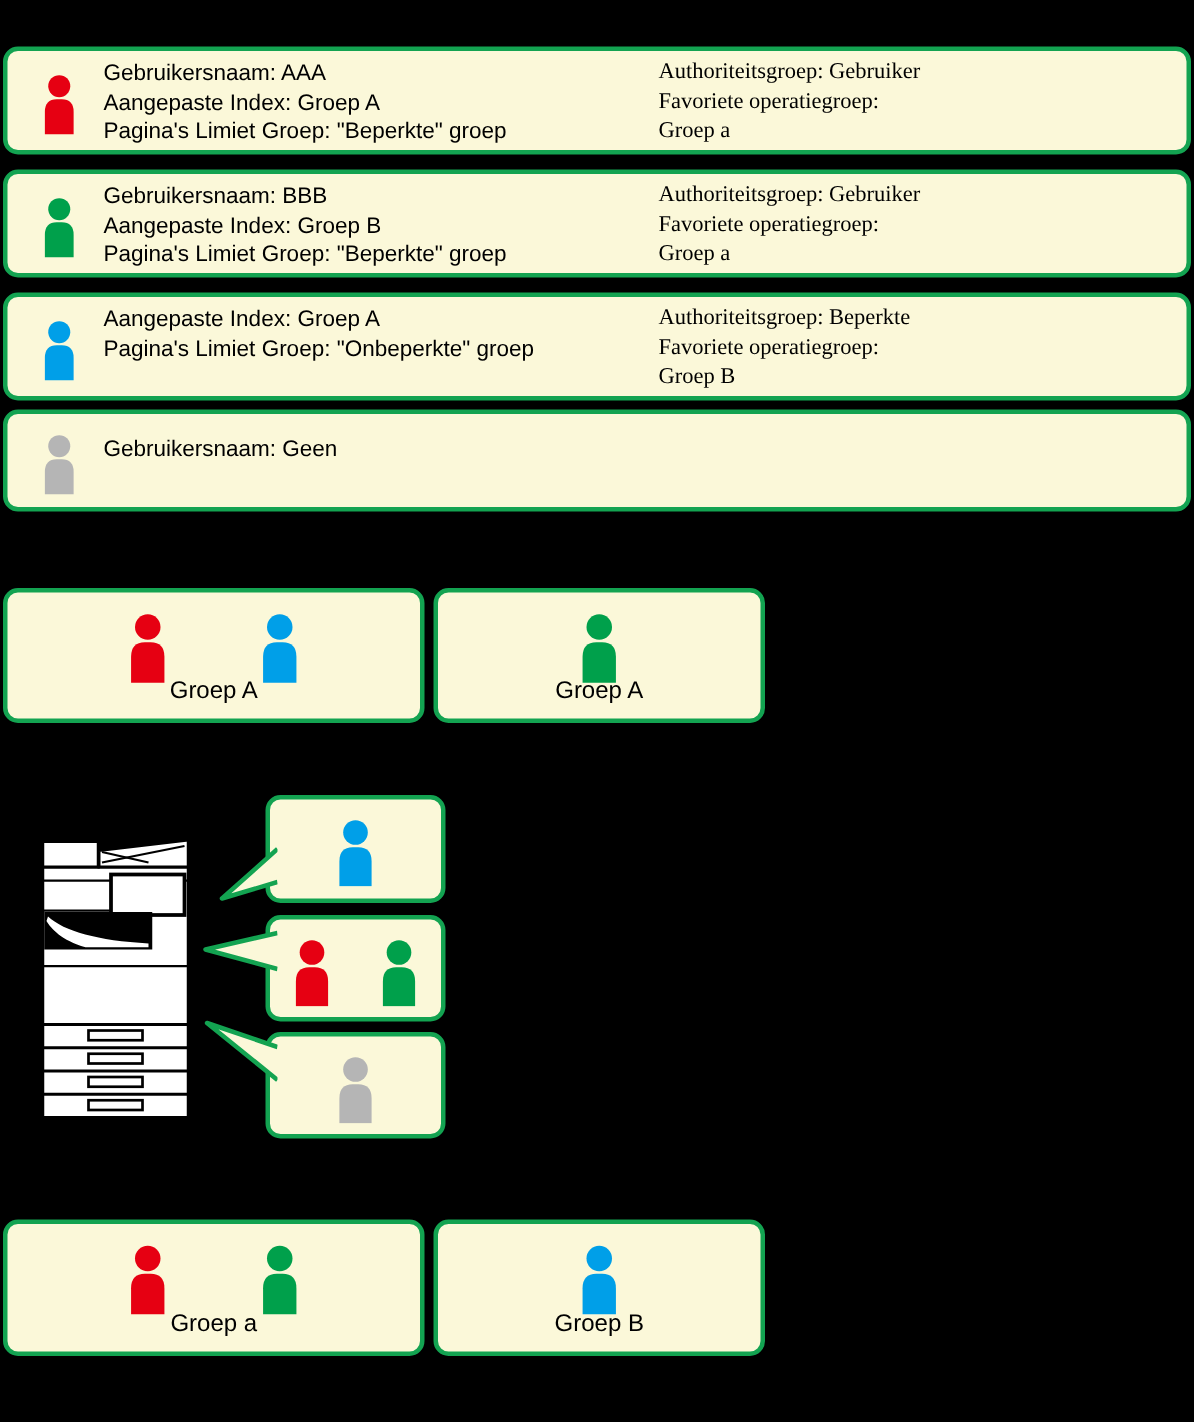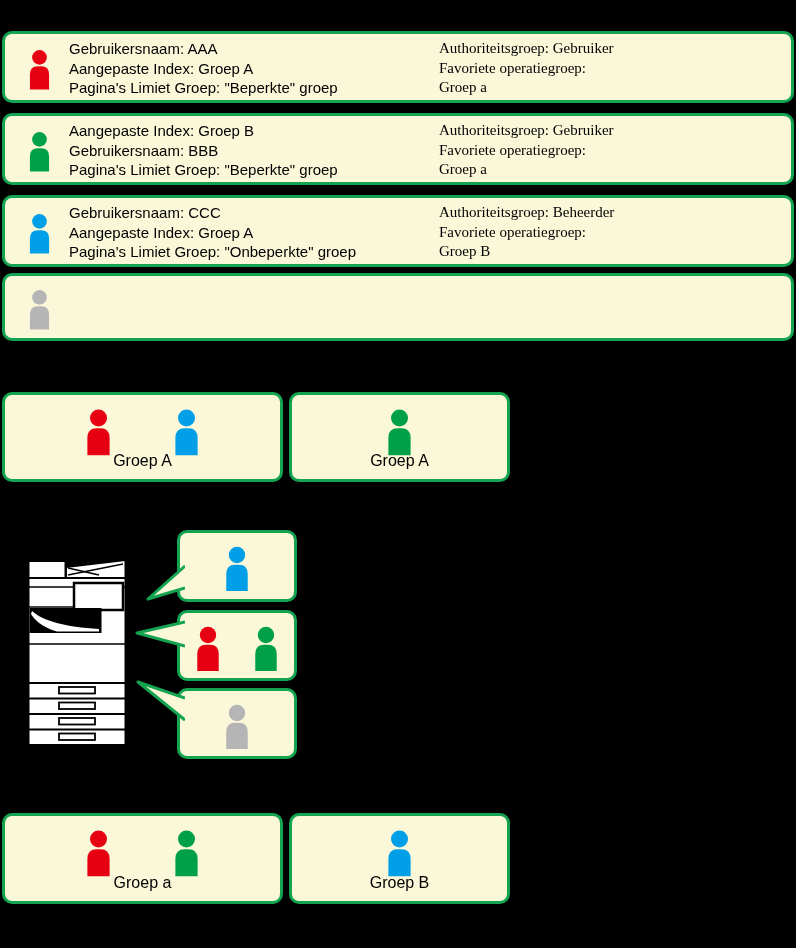--- a/index.html
+++ b/index.html
@@ -75,58 +75,58 @@
   </div>
 
   <div class="card user-card" style="top:113px">
     <span class="person" data-color="green">
       <svg viewBox="0 0 30 48" aria-hidden="true">
           <circle cx="15" cy="9.5" r="8.8"></circle>
           <path d="M3.5,48 V30 Q3.5,20 13,20 h4 Q26.5,20 26.5,30 V48 Z"></path>
         </svg>
     </span>
     <div class="col left">
+      <div>Gebruikersnaam: BBB</div>
       <div>Aangepaste Index: Groep B</div>
-      <div>Gebruikersnaam: BBB</div>
       <div>Pagina's Limiet Groep: "Beperkte" groep</div>
     </div>
     <div class="col right">
       <div>Authoriteitsgroep: Gebruiker</div>
       <div>Favoriete operatiegroep:</div>
       <div>Groep a</div>
     </div>
   </div>
 
   <div class="card user-card" style="top:195px">
     <span class="person" data-color="blue">
       <svg viewBox="0 0 30 48" aria-hidden="true">
           <circle cx="15" cy="9.5" r="8.8"></circle>
           <path d="M3.5,48 V30 Q3.5,20 13,20 h4 Q26.5,20 26.5,30 V48 Z"></path>
         </svg>
     </span>
     <div class="col left">
-      <div>Gebruikersnaam: CCC</div>
       <div>Aangepaste Index: Groep A</div>
       <div>Pagina's Limiet Groep: "Onbeperkte" groep</div>
     </div>
     <div class="col right">
-      <div>Authoriteitsgroep: Beheerder</div>
+      <div>Authoriteitsgroep: Beperkte</div>
       <div>Favoriete operatiegroep:</div>
       <div>Groep B</div>
     </div>
   </div>
 
   <div class="card user-card" style="top:273px;height:68px">
     <span class="person" style="top:11px" data-color="gray">
       <svg viewBox="0 0 30 48" aria-hidden="true">
           <circle cx="15" cy="9.5" r="8.8"></circle>
           <path d="M3.5,48 V30 Q3.5,20 13,20 h4 Q26.5,20 26.5,30 V48 Z"></path>
         </svg>
     </span>
     <div class="col left" style="top:14px">
+      <div>Gebruikersnaam: Geen</div>
     </div>
   </div>
 
   <div class="card group-box" style="left:2px;top:392px;width:281px;height:90px">
     <div class="members">
       <span class="person" data-color="red">
         <svg viewBox="0 0 30 48" aria-hidden="true">
             <circle cx="15" cy="9.5" r="8.8"></circle>
             <path d="M3.5,48 V30 Q3.5,20 13,20 h4 Q26.5,20 26.5,30 V48 Z"></path>
           </svg>

